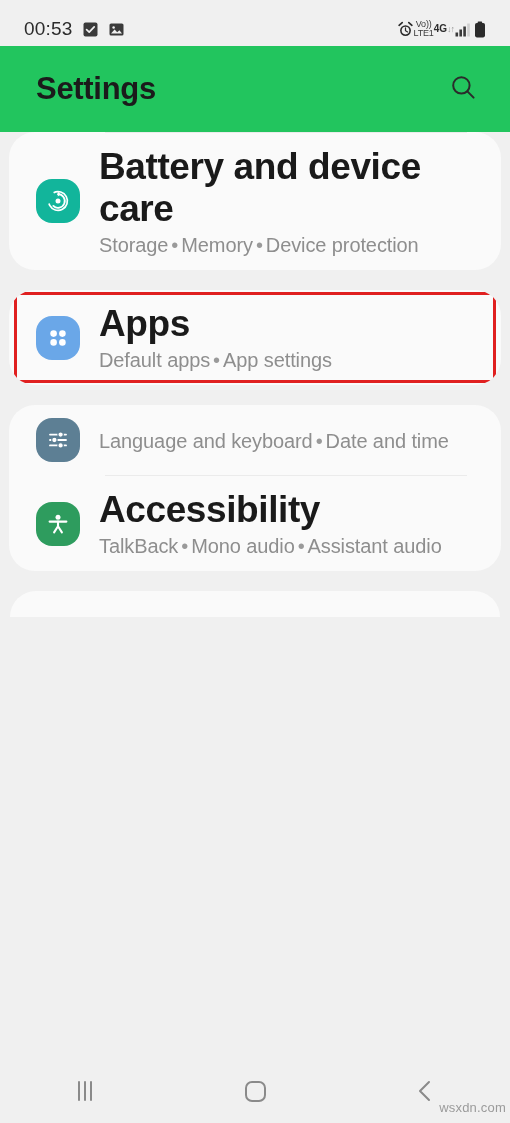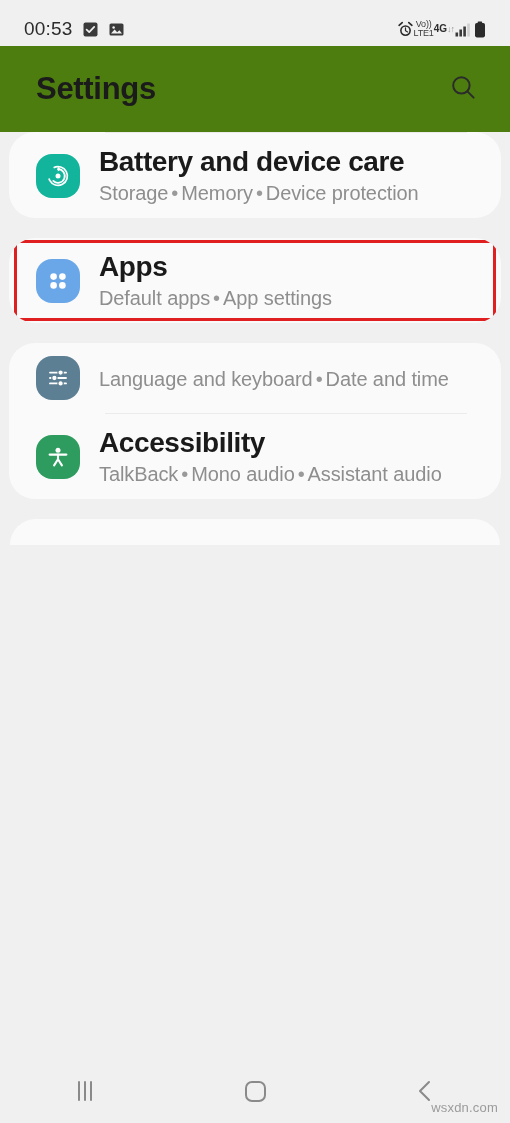--- a/index.html
+++ b/index.html
@@ -64,21 +64,21 @@
   }
   #net-block .net-type { font-size: 10px; font-weight: 700; color: #2b2b2b; }
   #net-block .net-arrows { font-size: 9px; color: #9a9a9a; letter-spacing: -1px; }
 
   
   #header {
     height: 86px;
     display: flex;
     align-items: center;
     padding: 0 26px 0 36px;
-    background: #4d7c0f;
+    background: #22c55e;
   }
   #page-title {
     font-size: 31px;
     font-weight: 700;
     color: #1b1b1b;
     letter-spacing: -0.3px;
   }
   #header-spacer { flex: 1; }
   #search-button {
     width: 42px;
@@ -116,21 +116,21 @@
   .row-icon-slot {
     width: 66px;
     min-width: 66px;
     display: flex;
     align-items: center;
     justify-content: flex-start;
     padding-left: 3px;
   }
   .row-text { flex: 1; padding-right: 8px; }
   .row-title {
-    font-size: 28px;
+    font-size: 37px;
     font-weight: 700;
     color: #1a1a1a;
     line-height: 1.13;
     letter-spacing: -0.4px;
   }
   .row-subtitle {
     font-size: 20px;
     color: #8e8e8e;
     line-height: 1.22;
     margin-top: 3px;
@@ -215,21 +215,21 @@
     width: 21px;
     height: 21px;
     border: 2px solid #8a8a8a;
     border-radius: 7px;
   }
   #nav-back svg { display: block; }
 
   
   #watermark {
     position: absolute;
-    right: 12px;
+    right: 4px;
     bottom: 8px;
     font-size: 13px;
     color: #9b9b9b;
     letter-spacing: 0.2px;
     font-family: "Liberation Sans", sans-serif;
   }
 </style>
 </head>
 <body>
 

